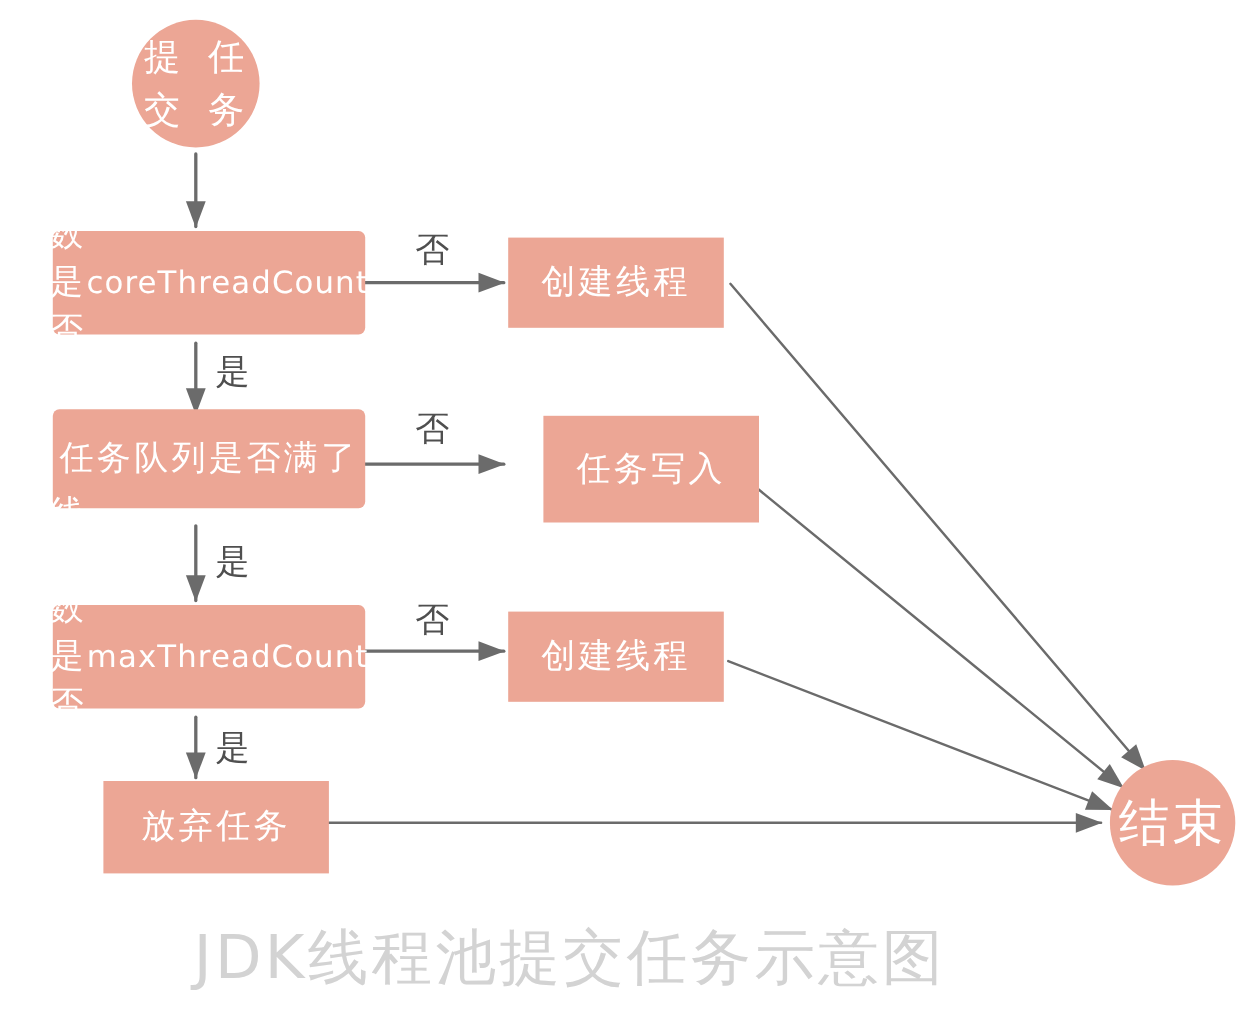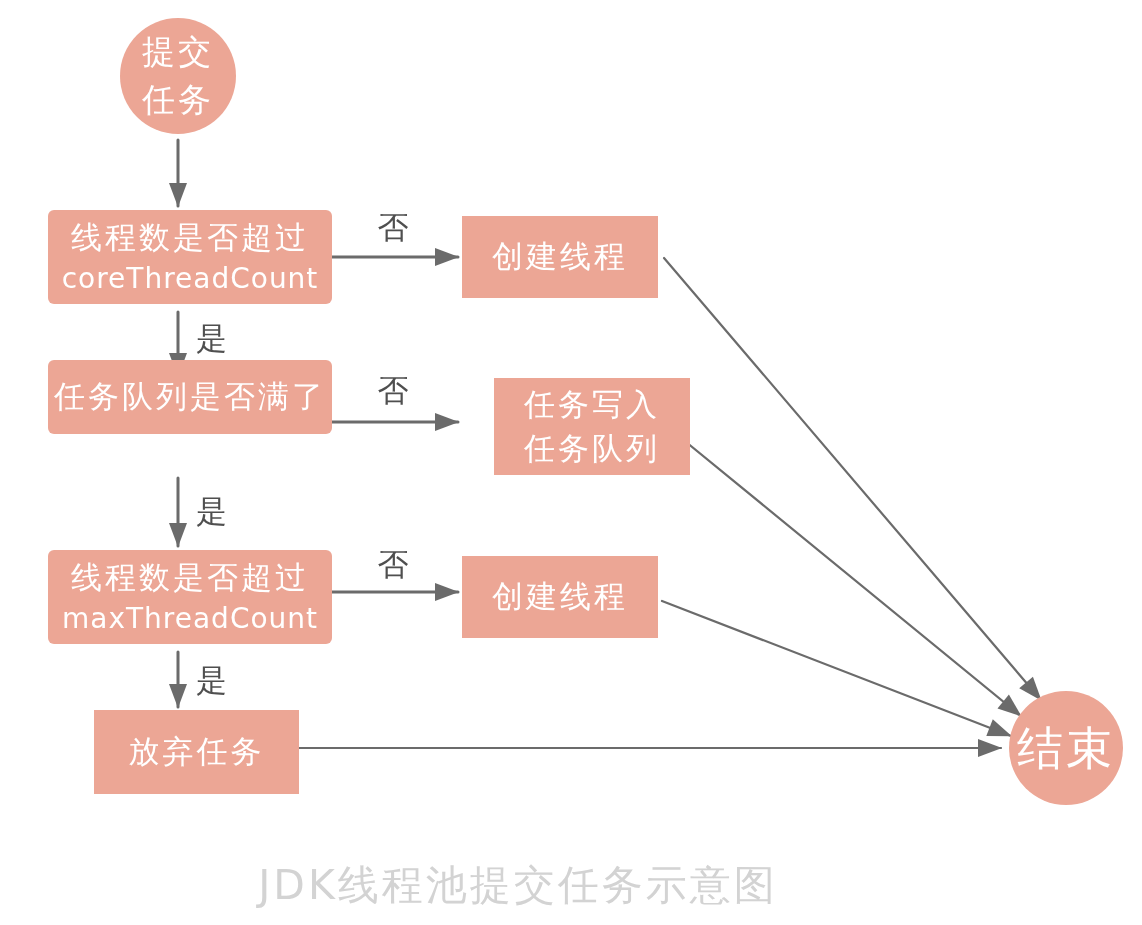--- a/index.html
+++ b/index.html
@@ -30,21 +30,21 @@
   }
   .edge { stroke: var(--arrow); stroke-width: 3; stroke-linecap: round; }
   .edge-thin { stroke: var(--arrow); stroke-width: 2.2; stroke-linecap: round; }
   .arrowhead { fill: var(--arrow); }
   .node {
     position: absolute;
     z-index: 1;
     background: var(--node-fill);
     color: var(--node-text);
     display: flex;
-    flex-direction: column;
+    flex-direction: row;
     align-items: center;
     justify-content: center;
     text-align: center;
     font-size: 31px;
     letter-spacing: 3px;
     line-height: 1.4;
   }
   .node .en { font-size: 28px; letter-spacing: 1px; }
   .round { border-radius: 6px; margin-left: 10px; }
   .circle { border-radius: 50%; }
@@ -52,24 +52,24 @@
     position: absolute;
     z-index: 1;
     color: var(--edge-label);
     font-size: 31px;
     line-height: 1;
     text-align: center;
   }
   .caption {
     position: absolute;
     left: 0;
-    top: 858px;
+    top: 834px;
     width: 1036px;
     text-align: center;
-    font-size: 41px;
+    font-size: 55px;
     letter-spacing: 3px;
     color: var(--caption-color);
     z-index: 1;
   }
 </style>
 </head>
 <body>
 
 <div class="stage">
 
@@ -99,27 +99,26 @@
 
   <div class="node round" style="left:38px; top:210px; width:284px; height:94px;">
     <span>线程数是否超过</span>
     <span class="en">coreThreadCount</span>
   </div>
 
   <div class="node" style="left:462px; top:216px; width:196px; height:82px;">
     <span>创建线程</span>
   </div>
 
-  <div class="node round" style="left:38px; top:360px; width:284px; height:74px;">
+  <div class="node round" style="left:38px; top:372px; width:284px; height:90px;">
     <span>任务队列是否满了</span>
   </div>
 
   <div class="node" style="left:462px; top:378px; width:196px; height:97px;margin-left:32px;">
     <span>任务写入</span>
-    <span>任务队列</span>
   </div>
 
   <div class="node round" style="left:38px; top:550px; width:284px; height:94px;">
     <span>线程数是否超过</span>
     <span class="en">maxThreadCount</span>
   </div>
 
   <div class="node" style="left:462px; top:556px; width:196px; height:82px;">
     <span>创建线程</span>
   </div>

